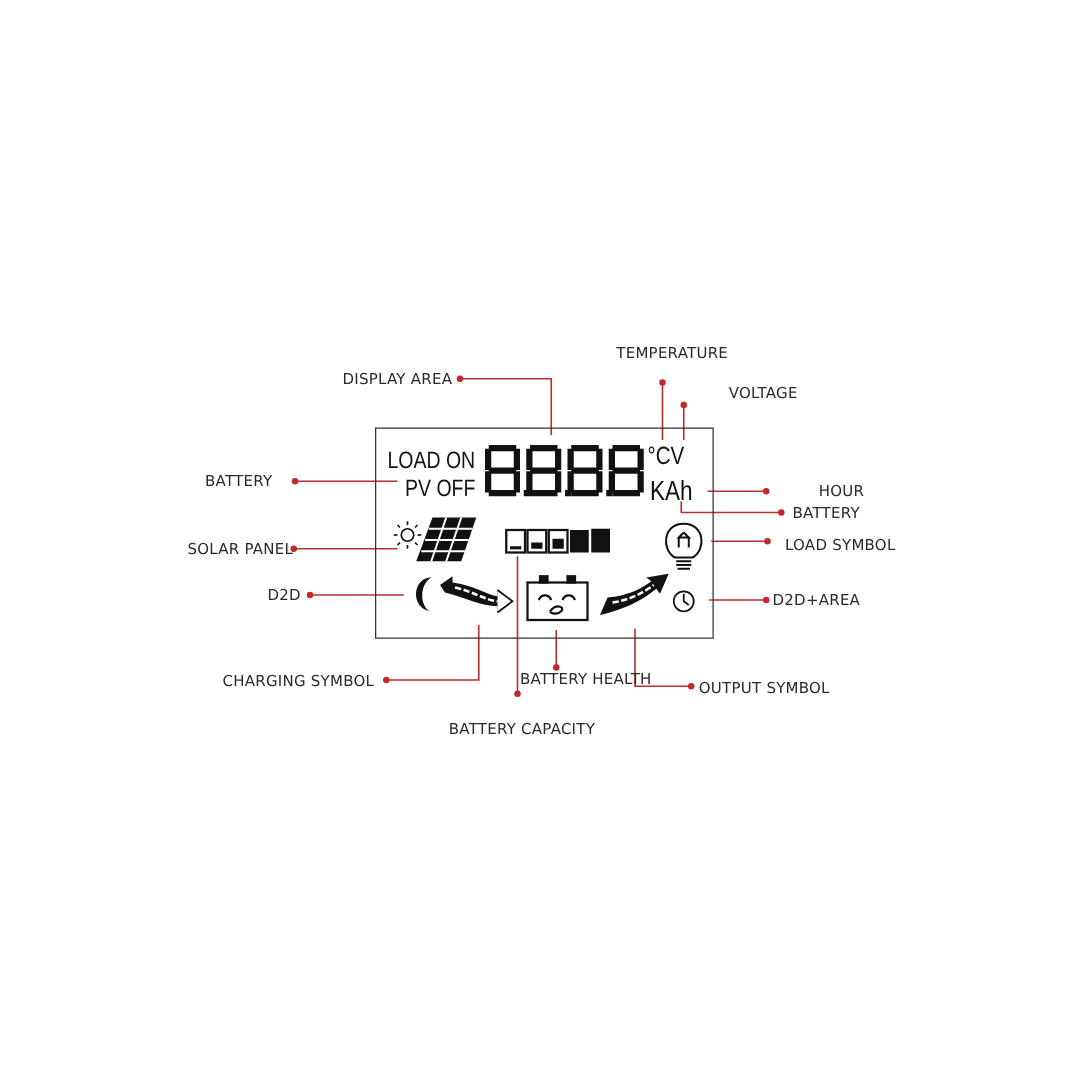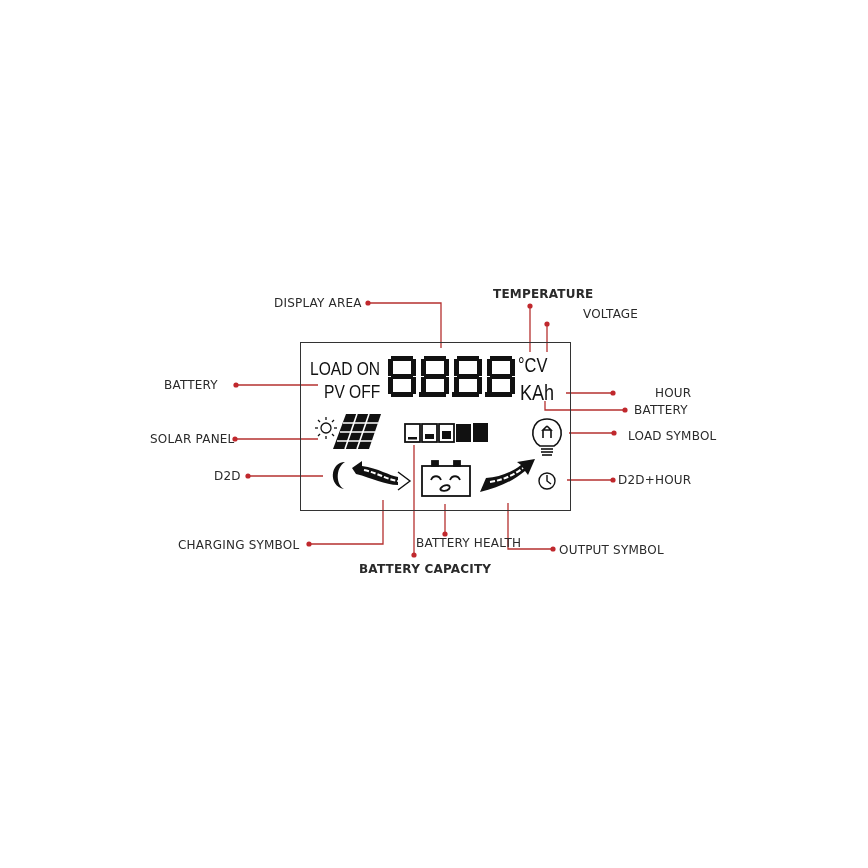--- a/index.html
+++ b/index.html
@@ -187,25 +187,25 @@
     <path d="M490,482 C504,480 515,474 523,468" stroke="#fff" stroke-width="2" stroke-dasharray="5 2" fill="none"></path>
   </g>
 
   <g stroke="#111" stroke-width="1.4" fill="none">
     <circle cx="547" cy="481" r="8"></circle>
     <polyline points="547,475 547,481 551,484"></polyline>
   </g>
 </svg>
 
 <div class="label" style="left:274px; top:296px;">DISPLAY AREA</div>
-<div class="label" style="left:493px; top:287px;font-weight:bold;">TEMPERATURE</div>
+<div class="label" style="left:493px; top:275px;">TEMPERATURE</div>
 <div class="label" style="left:540px; top:307px;margin-left:43px;">VOLTAGE</div>
 <div class="label" style="left:164px; top:378px;">BATTERY</div>
 <div class="label" style="left:619px; top:386px;margin-left:36px;">HOUR</div>
 <div class="label" style="left:634px; top:403px;">BATTERY</div>
 <div class="label" style="left:150px; top:432px;">SOLAR PANEL</div>
 <div class="label" style="left:628px; top:429px;">LOAD SYMBOL</div>
 <div class="label" style="left:214px; top:469px;">D2D</div>
-<div class="label" style="left:618px; top:473px;">D2D+HOUR</div>
+<div class="label" style="left:618px; top:473px;">D2D+AREA</div>
 <div class="label" style="left:178px; top:538px;">CHARGING SYMBOL</div>
 <div class="label" style="left:416px; top:536px;">BATTERY HEALTH</div>
 <div class="label" style="left:559px; top:543px;">OUTPUT SYMBOL</div>
-<div class="label" style="left:359px; top:562px;font-weight:bold;">BATTERY CAPACITY</div>
+<div class="label" style="left:359px; top:576px;">BATTERY CAPACITY</div>
 
 </body></html>

